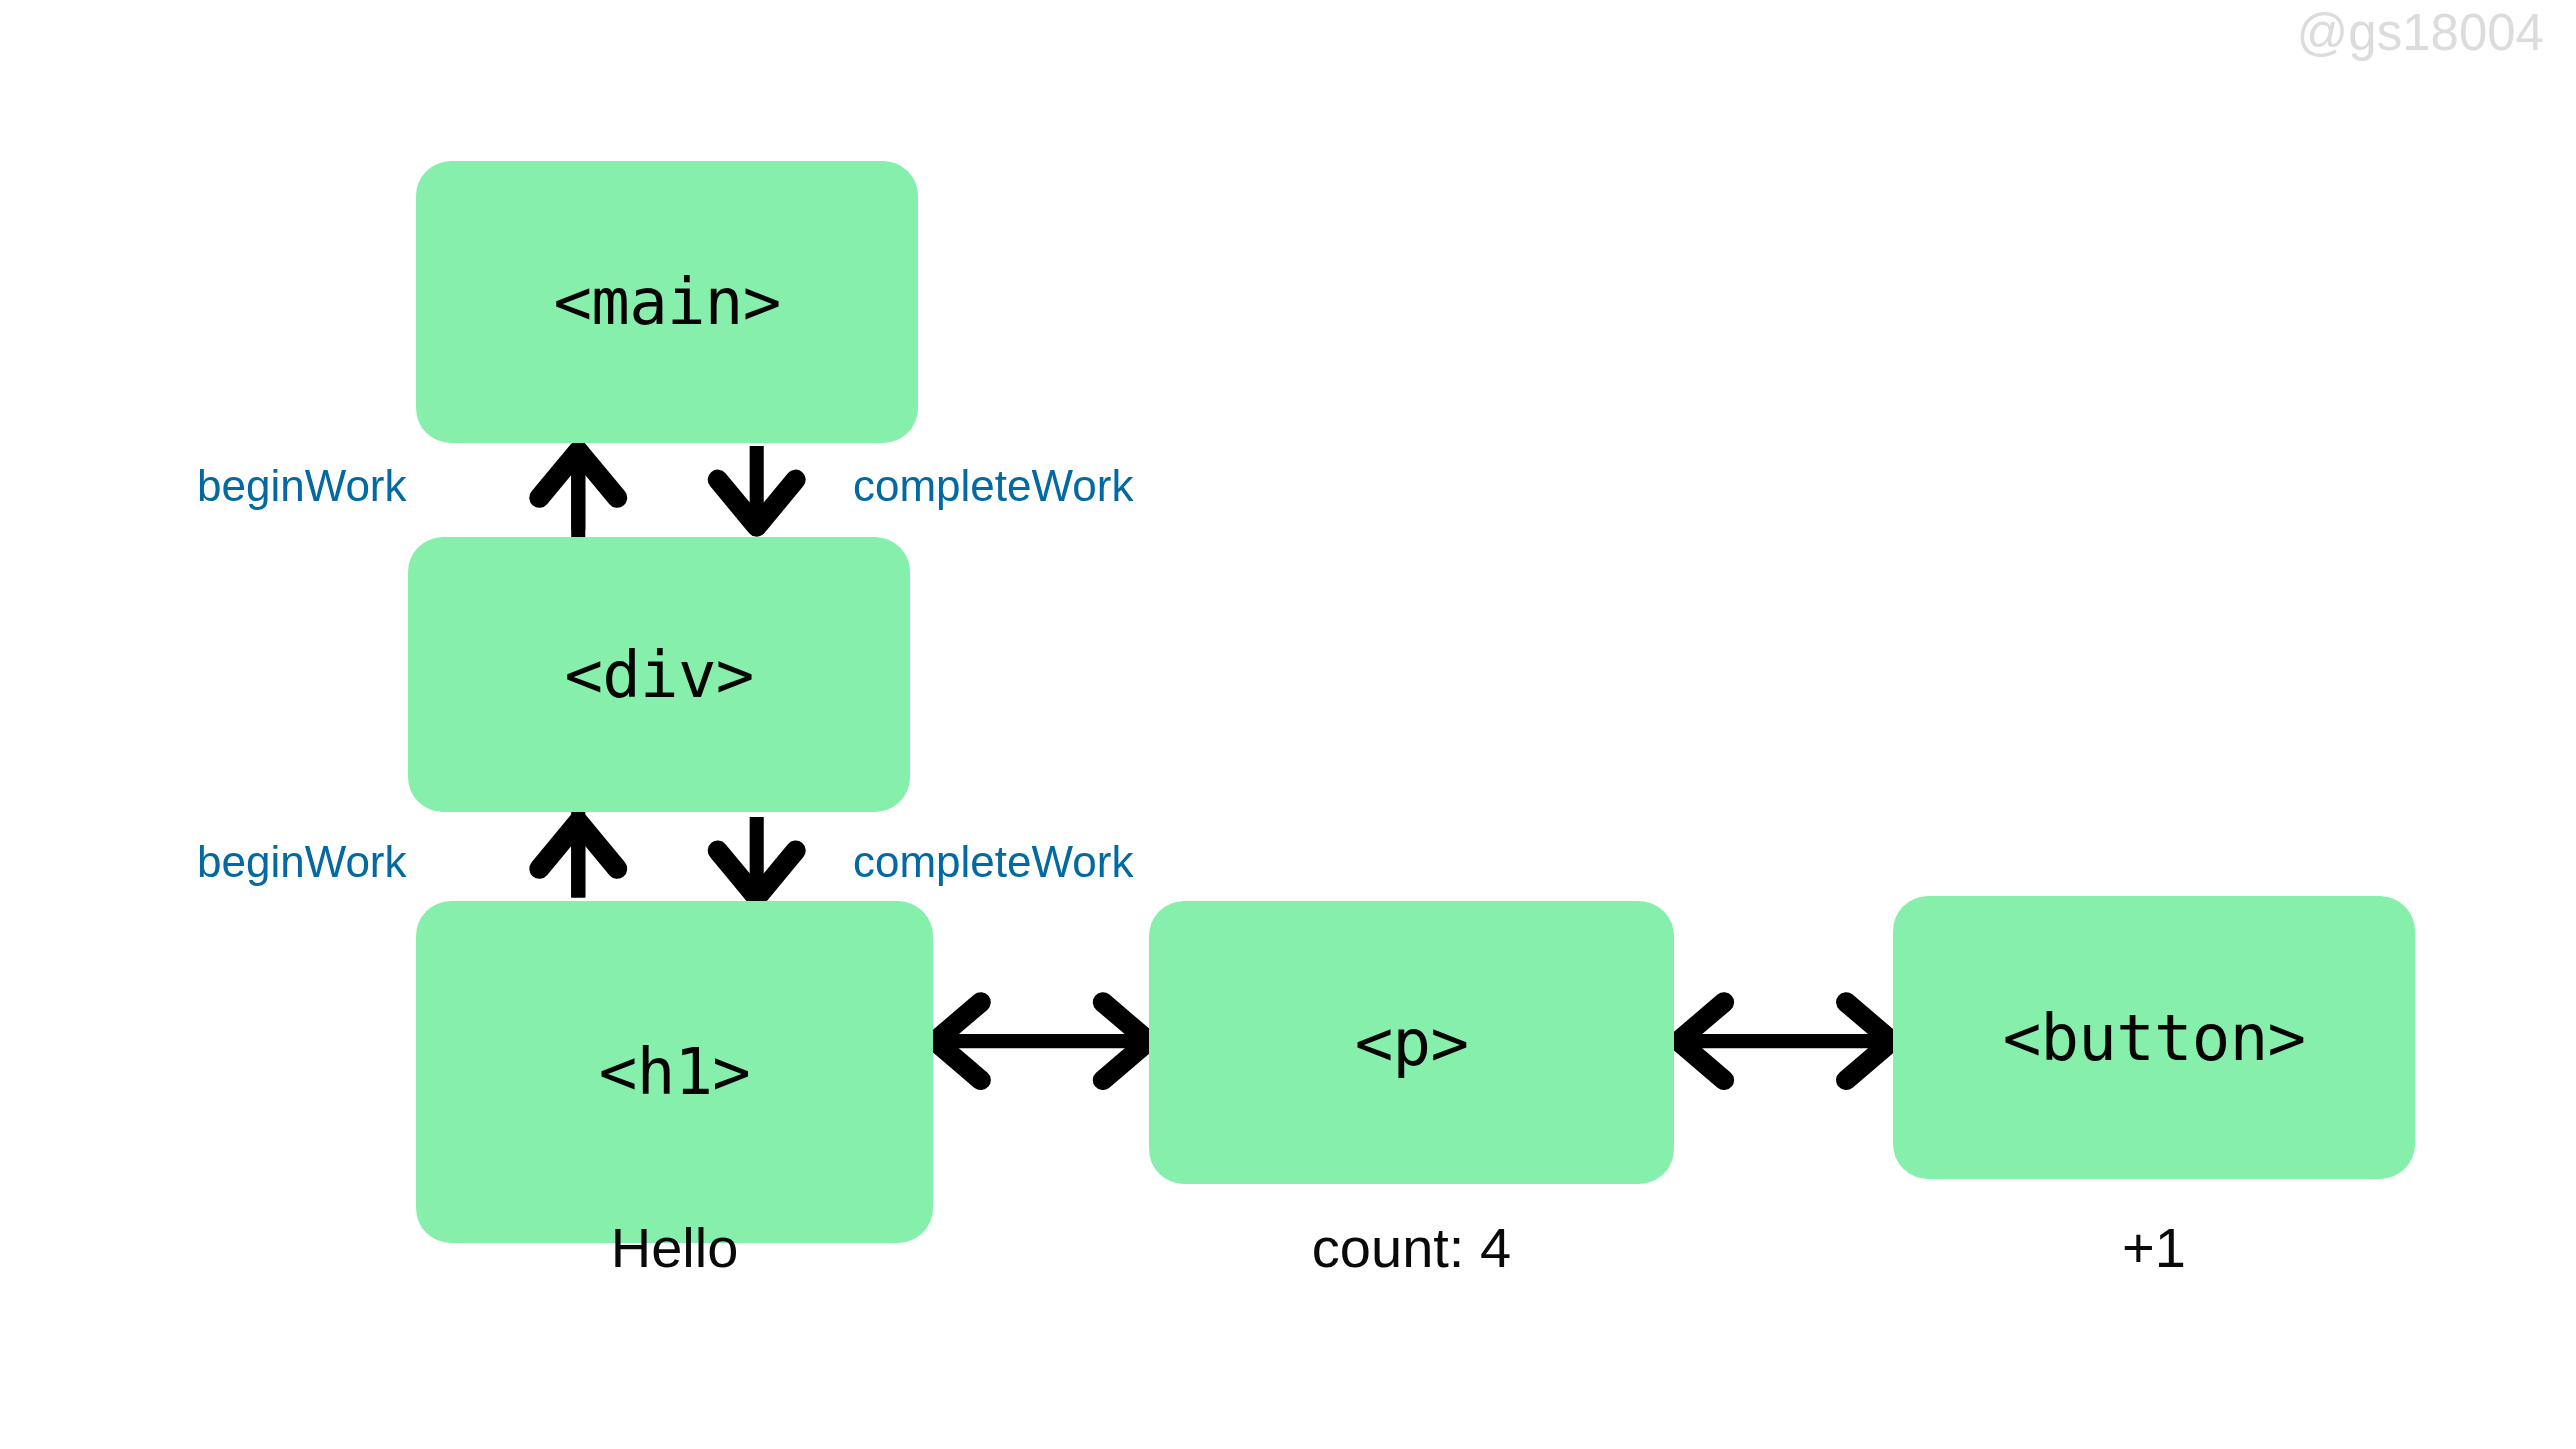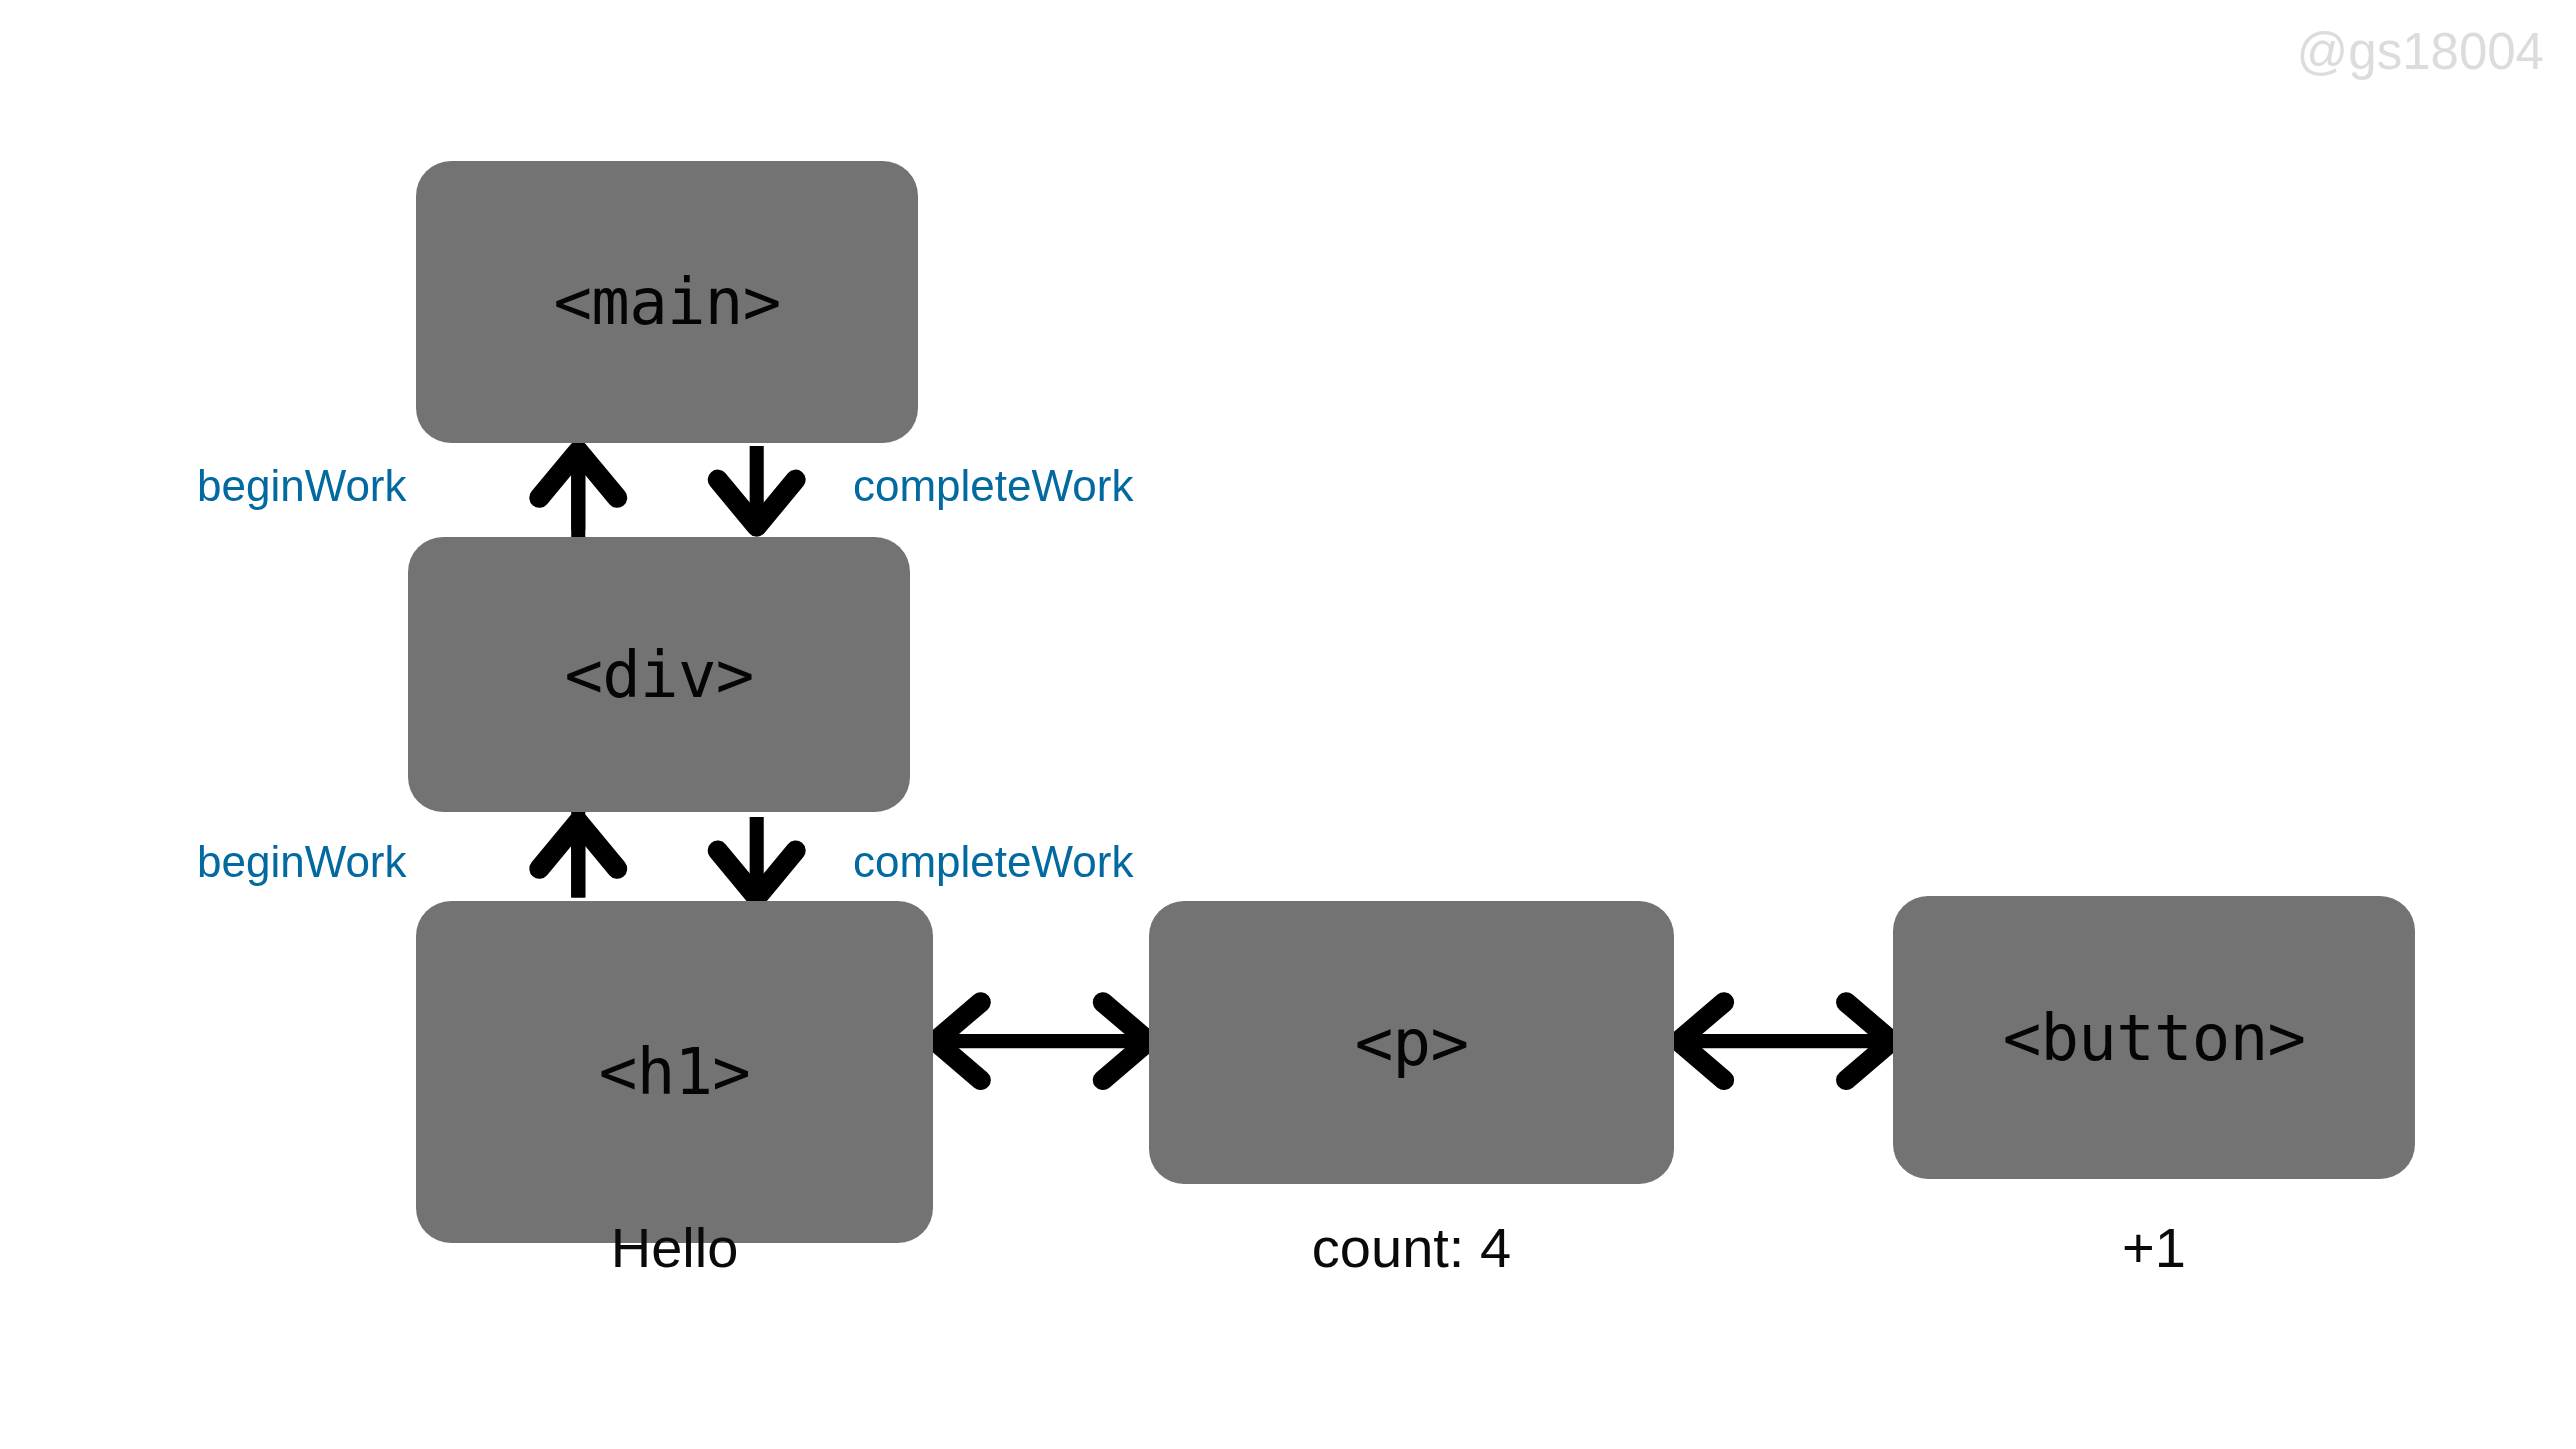--- a/index.html
+++ b/index.html
@@ -28,27 +28,26 @@
     position: absolute;
     right: 32px;
     top: 6.7px;
     font-family: "Liberation Sans", sans-serif;
     font-size: 51px;
     line-height: 1;
     color: #dcdcdc;
     letter-spacing: 0px;
     white-space: nowrap;
     user-select: none;
-    margin-top: 19px;
   }
 
   
   .node {
     position: absolute;
-    background: #737373;
+    background: #86efac;
     border-radius: 35px;
     display: flex;
     align-items: center;
     justify-content: center;
     box-sizing: border-box;
   }
   .node-label {
     font-family: "DejaVu Sans Mono", "Liberation Mono", monospace;
     font-size: 64px;
     line-height: 1;

